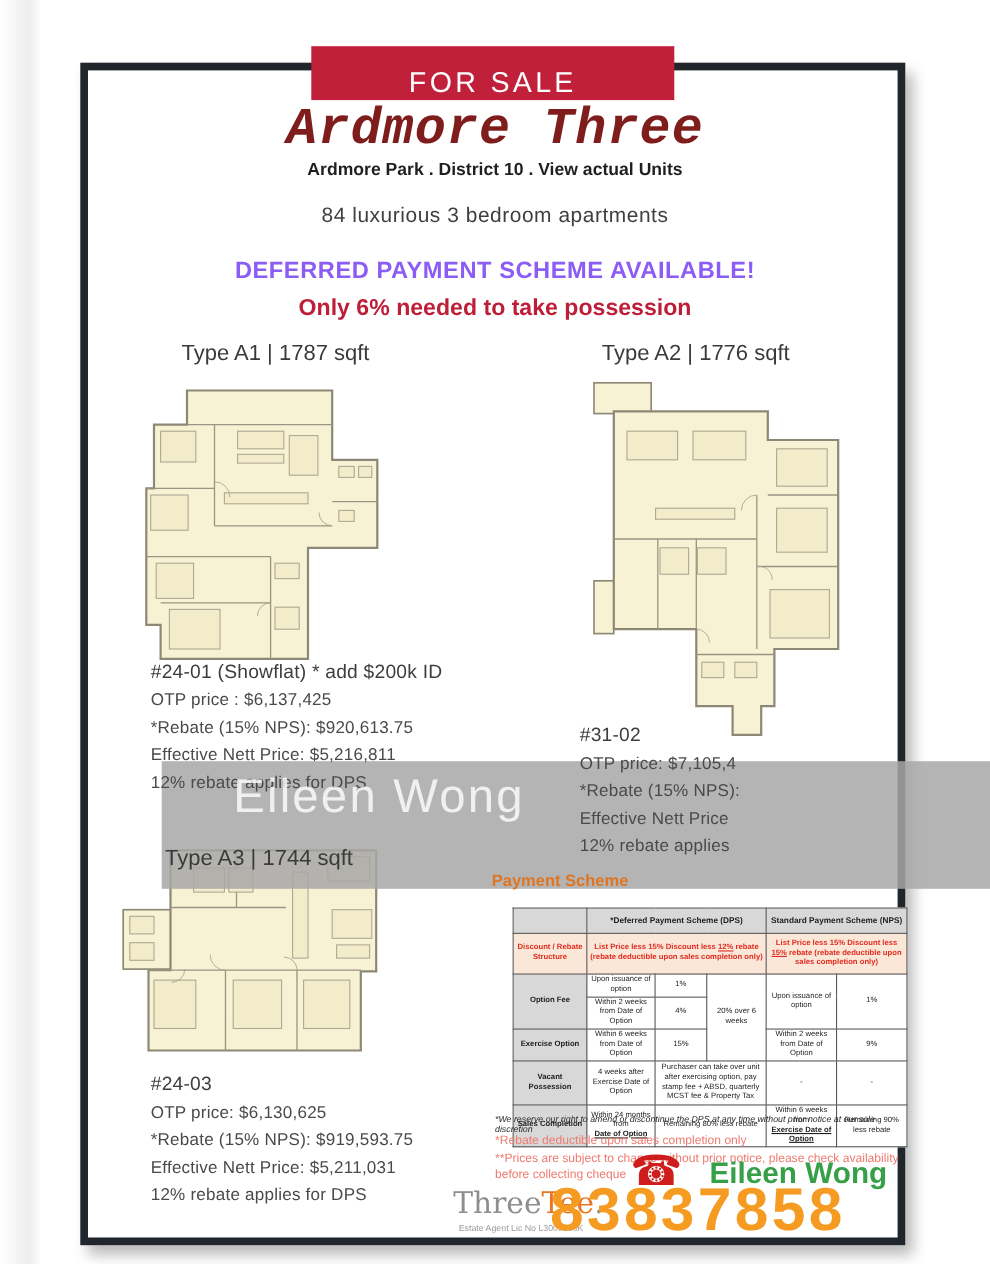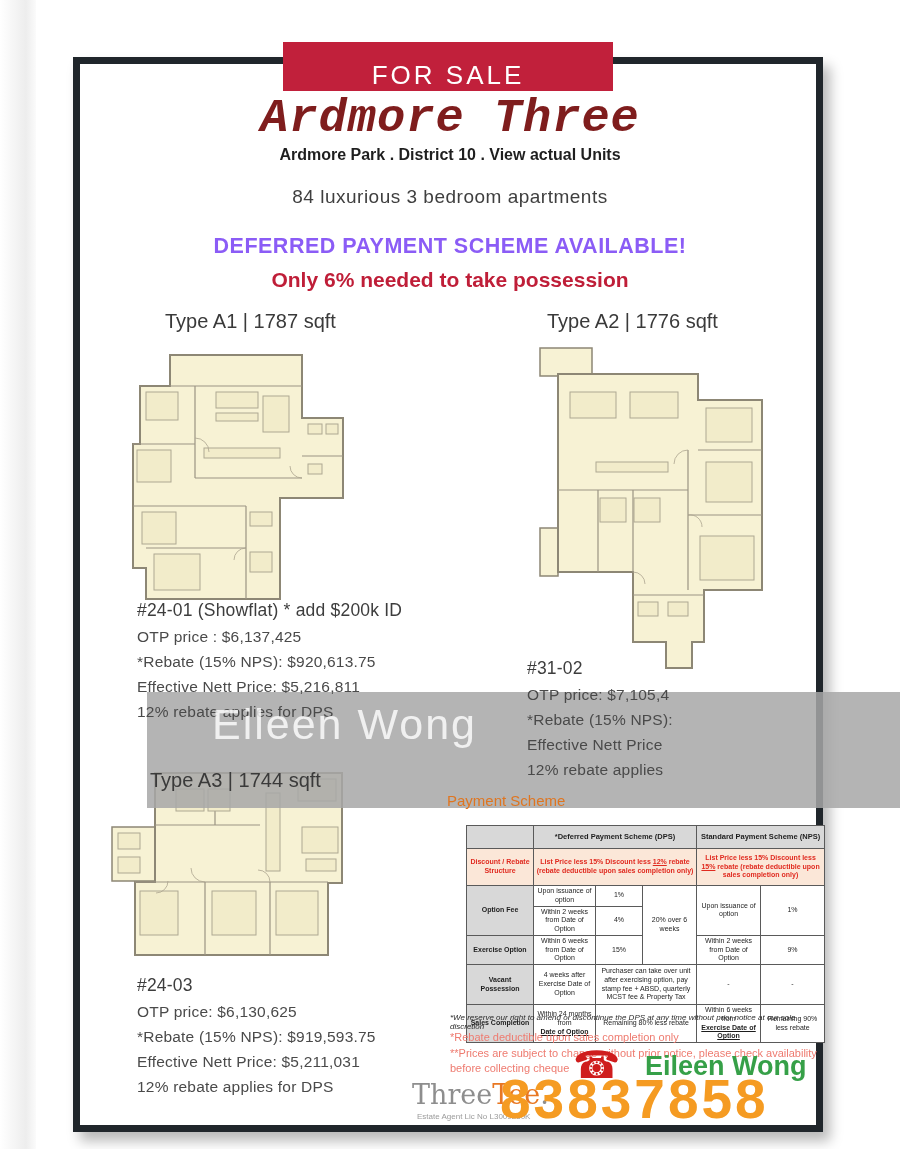--- a/index.html
+++ b/index.html
@@ -23,21 +23,21 @@
   .tagline{top:186px;font-size:19px;color:#3f3f3f;letter-spacing:.5px;}
   .promo1{top:234px;font-size:21.5px;font-weight:bold;color:#8b5cf6;letter-spacing:.5px;}
   .promo2{top:268px;font-size:21px;font-weight:bold;color:#bf1e38;}
   .type-label{font-size:20px;color:#3a3a3a;z-index:5;font-weight:500;}
   .unit-block{z-index:5;line-height:25px;font-size:15.5px;color:#4a4a4a;letter-spacing:.2px;}
   .unit-block .unit-no{font-size:17.5px;color:#3d3d3d;font-weight:500;line-height:27px;}
   .plan{z-index:2;}
   .band{left:147px;top:692px;width:753px;height:116px;background:rgba(167,167,167,.85);z-index:4;}
   .watermark{left:212px;top:700px;font-size:43px;color:rgba(255,255,255,.8);
     letter-spacing:2px;z-index:5;font-weight:400;}
-  .pay-heading{left:447px;top:792px;font-size:15px;font-weight:normal;color:#df7520;z-index:5;}
+  .pay-heading{left:447px;top:792px;font-size:15px;font-weight:bold;color:#df7520;z-index:5;}
   table.pay{left:450px;top:825px;width:358px;border-collapse:collapse;table-layout:fixed;
     position:absolute;z-index:5;font-size:7px;color:#1d1d1d;background:#fff;margin-left:16px;}
   table.pay td{border:1px solid #5a5a5a;text-align:center;vertical-align:middle;
     padding:1px 2px;line-height:1.25;}
   td.lab{background:#d8d8d8;font-weight:bold;font-size:7px;}
   tr.hdr td{background:#d8d8d8;font-weight:bold;font-size:7.5px;height:20px;}
   tr.disc td{background:#fbe7d8;color:#e02b20;font-weight:bold;height:34px;}
   td.disc-lab{background:#d8d8d8;color:#e02b20;font-weight:bold;}
   .blk{display:block;}
   .ub{font-weight:bold;text-decoration:underline;}

